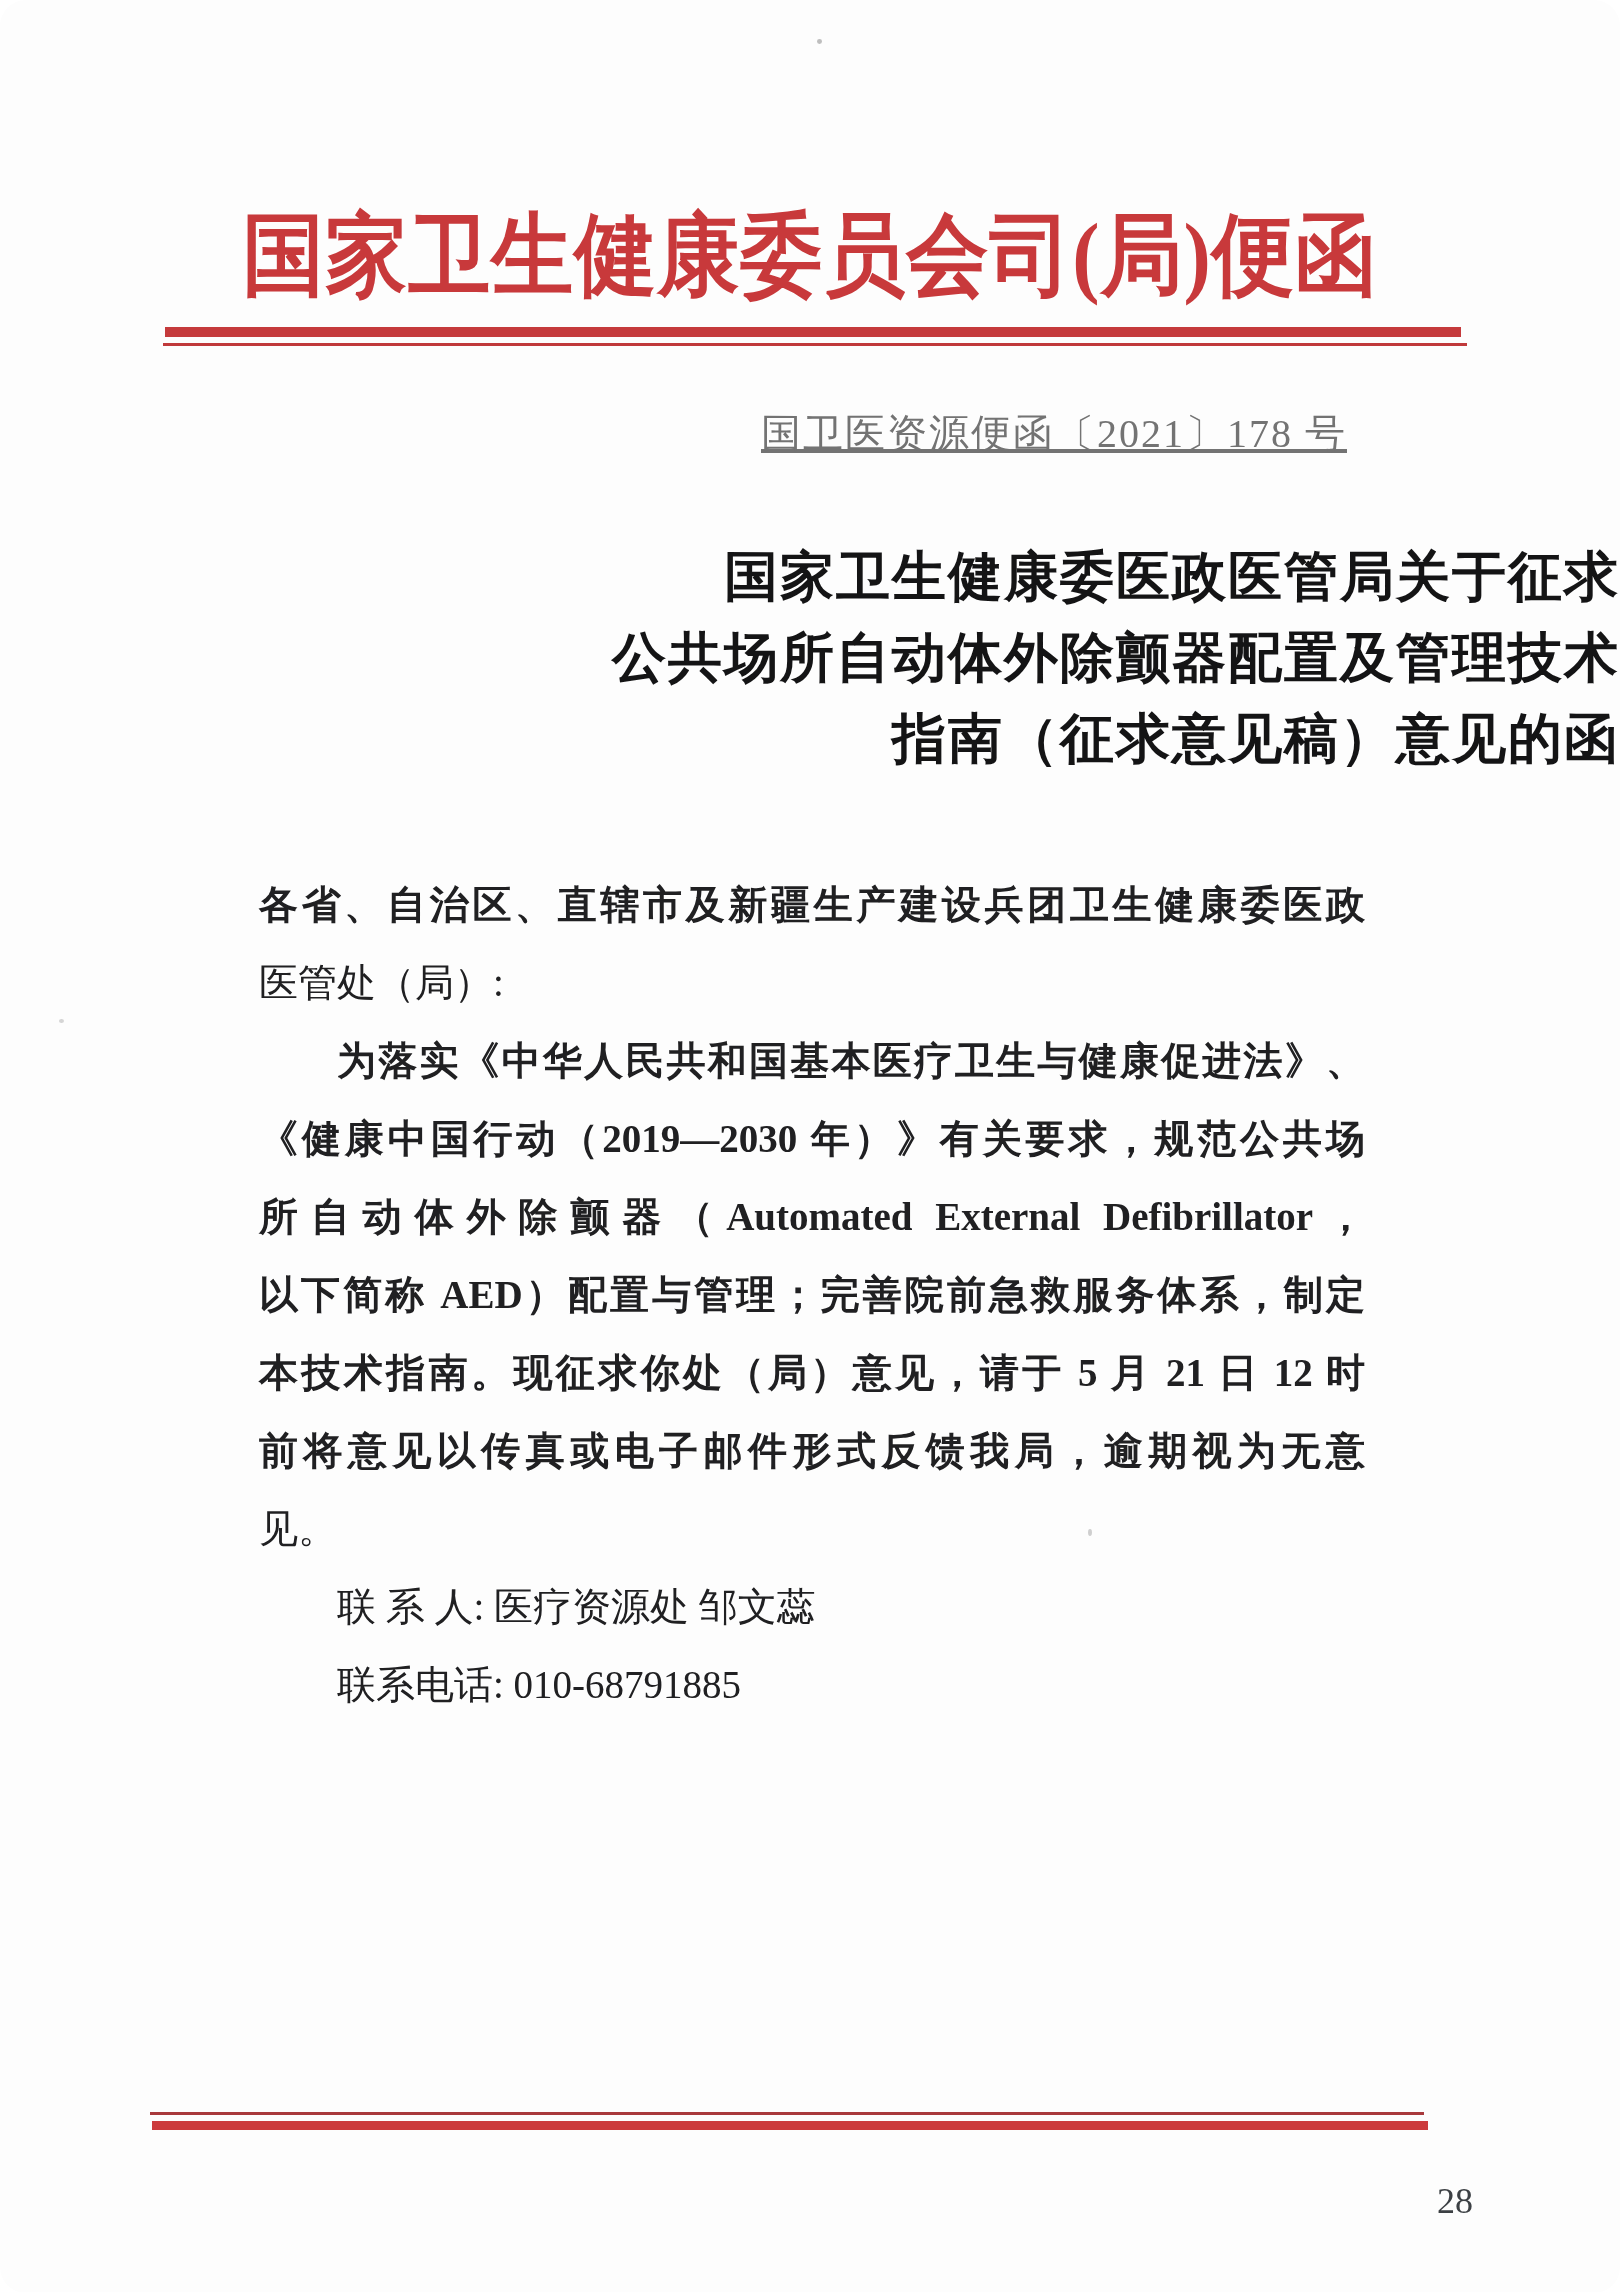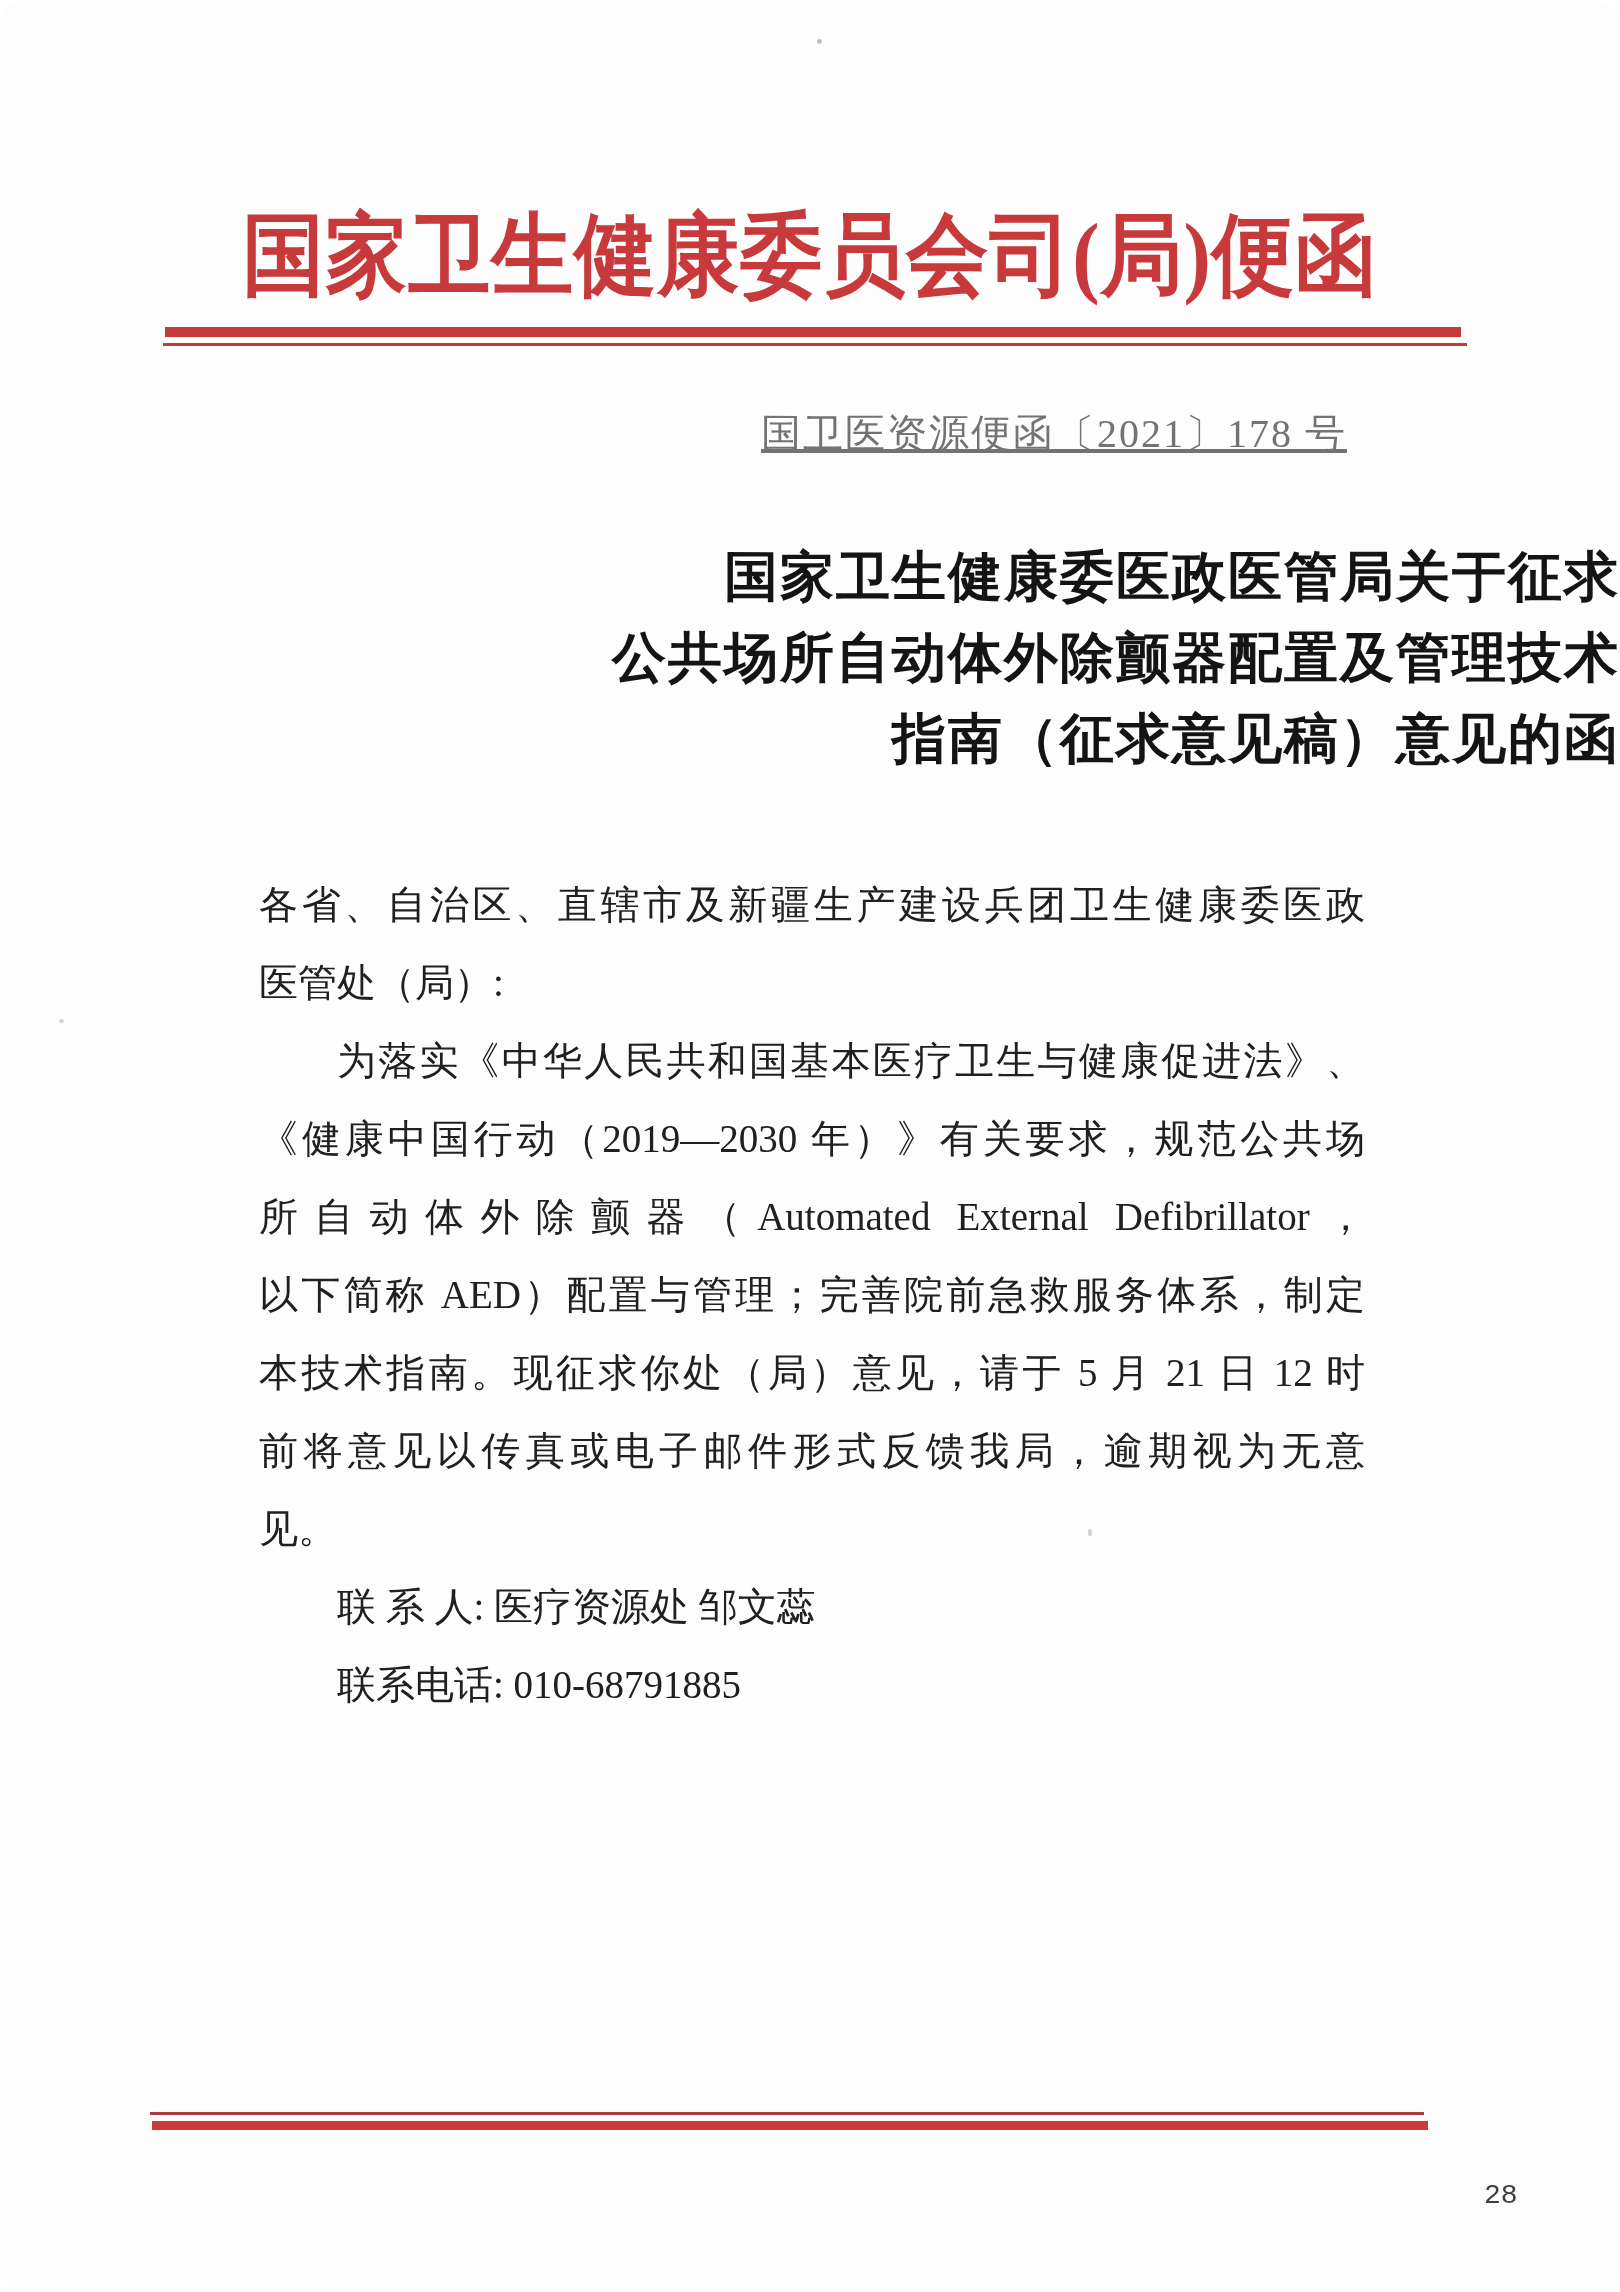--- a/index.html
+++ b/index.html
@@ -83,20 +83,21 @@
     top: 866px;
     width: 1106px;
     font-size: 39px;
     line-height: 78px;
     color: #202022;
   }
   .line { white-space: pre-wrap; }
   .line.fill {
     text-align: justify;
     text-align-last: justify;
+    font-weight: bold;
   }
   .line.indent { padding-left: 78px; }
 
   
   .rule-bottom-thin {
     position: absolute;
     left: 150px;
     width: 1274px;
     top: 2112px;
     height: 2.9px;
@@ -106,24 +107,23 @@
     position: absolute;
     left: 152px;
     width: 1276px;
     top: 2121px;
     height: 8.8px;
     background: #cc3a3c;
   }
   .page-number {
     position: absolute;
     top: 2180px;
-    left: 1484px;
-    font-size: 28px;
+    left: 1437px;
+    font-size: 36px;
     color: #3c4044;
-    font-family: Liberation Mono, monospace;
   }
 
   
   .speck { position: absolute; background: #8a8a8a; border-radius: 50%; opacity: .55; }
   .speck-1 { left: 817px; top: 39px; width: 4.9px; height: 4.9px; }
   .speck-2 { left: 1088px; top: 1529px; width: 3.9px; height: 6.9px; opacity: .4; }
   .speck-3 { left: 59px; top: 1019px; width: 4.9px; height: 3.9px; opacity: .35; }
 </style>
 </head>
 <body>

